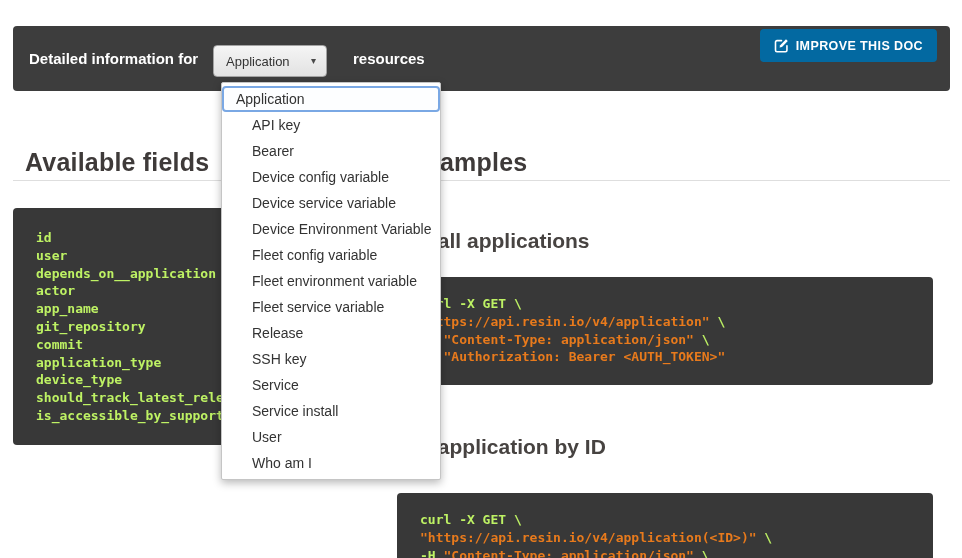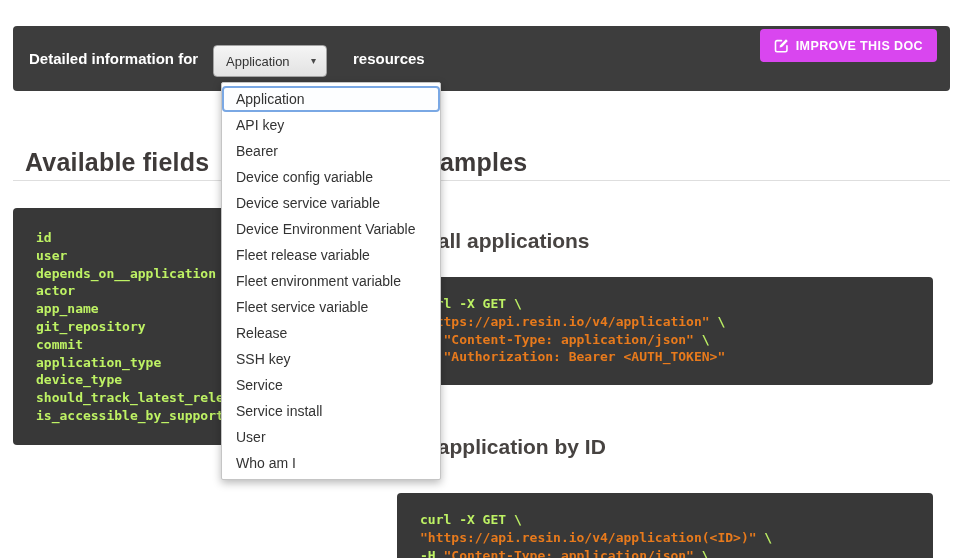--- a/index.html
+++ b/index.html
@@ -22,21 +22,21 @@
     position:absolute;left:200px;top:19px;width:114px;height:32px;
     background:linear-gradient(#f5f5f5,#e2e2e2);
     border:1px solid #a3a3a3;border-radius:4px;box-sizing:border-box;
     display:flex;align-items:center;justify-content:space-between;
     padding:0 10px 0 12px;font-family:"Liberation Sans",sans-serif;
     font-size:13px;color:#333;cursor:pointer;
   }
   .select-caret{font-size:10px;color:#4a4a4a;line-height:1;}
   .improve-btn{
     position:absolute;right:13px;top:3px;height:33px;
-    background:#d946ef;border:none;border-radius:4px;
+    background:#0369a1;border:none;border-radius:4px;
     display:flex;align-items:center;gap:7px;padding:0 14px;
     color:#ffffff;font-weight:bold;font-size:12.5px;letter-spacing:.4px;
     font-family:"Liberation Sans",sans-serif;cursor:pointer;white-space:nowrap;
   }
   
   .h2{
     position:absolute;top:136px;margin:12px;font-size:25px;font-weight:bold;
     color:#3E3A39;letter-spacing:.2px;white-space:nowrap;
   }
   #h2-left{left:13px;}
@@ -60,21 +60,21 @@
   .tok-s{color:#E87A1C;}
   .tok-p{color:#bef264;}
   
   .dropdown-panel{
     position:absolute;left:221px;top:82px;width:220px;box-sizing:border-box;
     background:#ffffff;border:1px solid #C5C5C5;border-radius:2px;
     box-shadow:0 3px 9px rgba(0,0,0,.28);padding:3px 0;z-index:50;
   }
   .dd-item{
     height:26px;box-sizing:border-box;display:flex;align-items:center;
-    padding:3px 14px;font-size:14px;color:#333333;cursor:pointer;white-space:nowrap;
+    padding:3px 30px;font-size:14px;color:#333333;cursor:pointer;white-space:nowrap;
   }
   .dd-item.selected{
     border:2px solid #7AA8E4;border-radius:4px;padding:1px 12px;background:#FDFEFF;
   }
 </style>
 </head>
 <body>
 
 <div class="toolbar">
   <span class="tb-label" id="tb-prefix">Detailed information for</span>
@@ -109,21 +109,21 @@
 <h3 class="h3" id="ex1-title">Get application by ID</h3>
 <div class="code-block" id="ex1-block"><div><span class="tok-p">curl -X GET \</span></div><div><span class="tok-s">"https://api.resin.io/v4/application(&lt;ID&gt;)"</span><span class="tok-p"> \</span></div><div><span class="tok-p">-H </span><span class="tok-s">"Content-Type: application/json"</span><span class="tok-p"> \</span></div></div>
 
 <div class="dropdown-panel" id="dropdown-panel">
     <div class="dd-item selected">Application</div>
     <div class="dd-item">API key</div>
     <div class="dd-item">Bearer</div>
     <div class="dd-item">Device config variable</div>
     <div class="dd-item">Device service variable</div>
     <div class="dd-item">Device Environment Variable</div>
-    <div class="dd-item">Fleet release variable</div>
+    <div class="dd-item">Fleet config variable</div>
     <div class="dd-item">Fleet environment variable</div>
     <div class="dd-item">Fleet service variable</div>
     <div class="dd-item">Release</div>
     <div class="dd-item">SSH key</div>
     <div class="dd-item">Service</div>
     <div class="dd-item">Service install</div>
     <div class="dd-item">User</div>
     <div class="dd-item">Who am I</div>
   </div>
 

